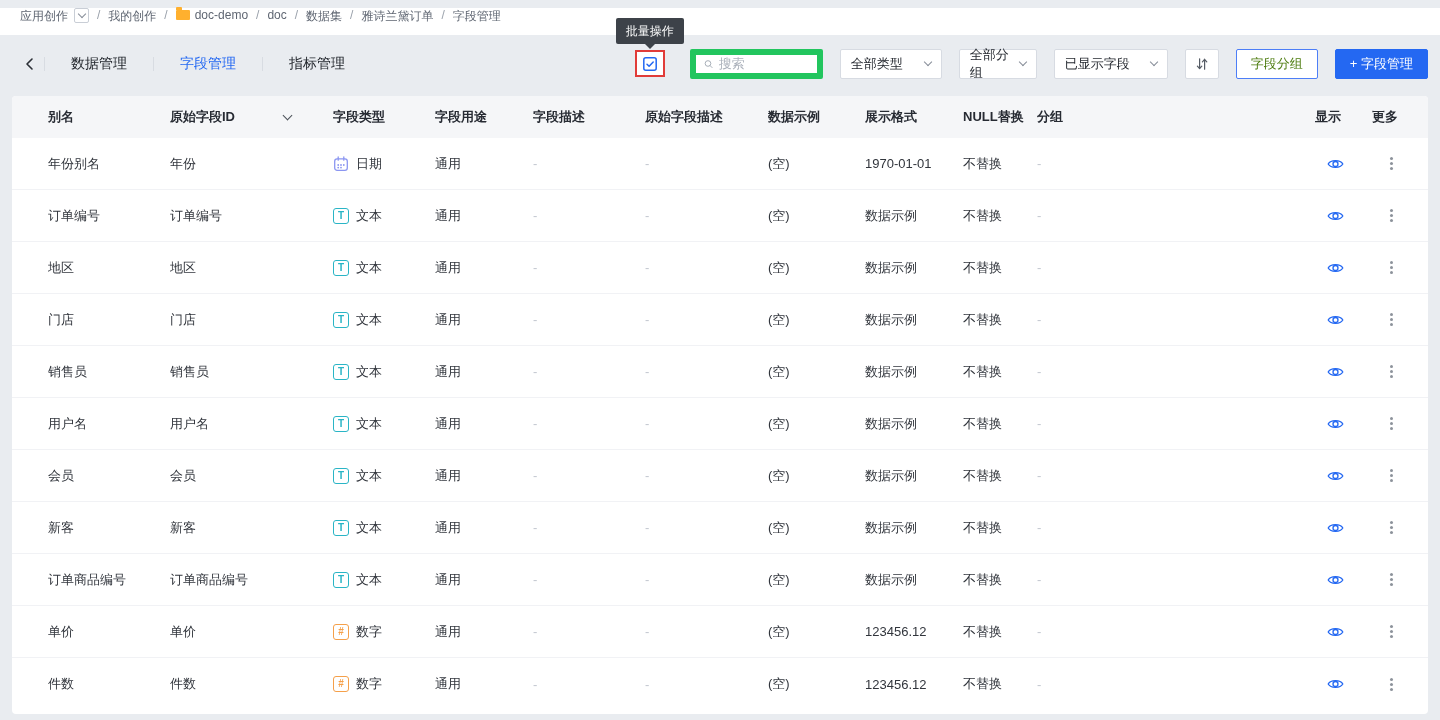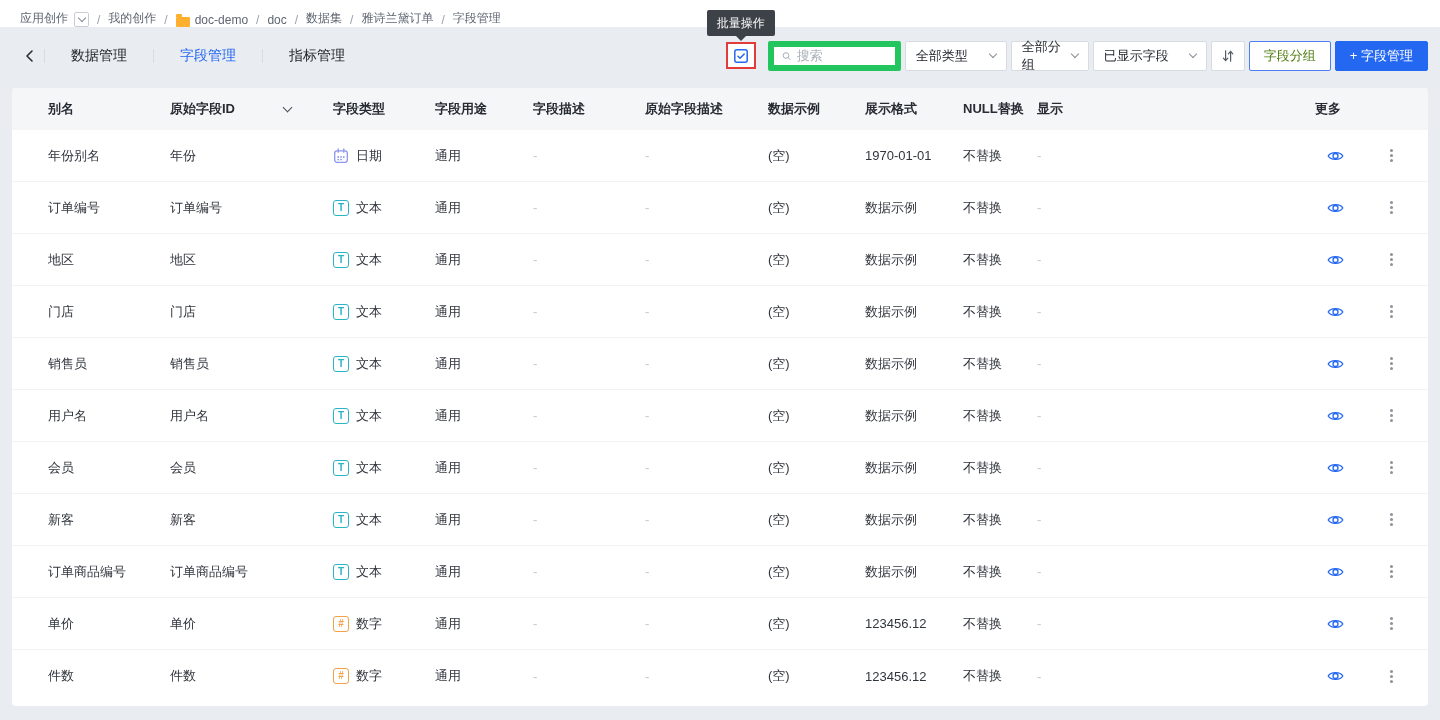--- a/index.html
+++ b/index.html
@@ -1,34 +1,34 @@
 <!DOCTYPE html>
 <html><head>
 <meta charset="utf-8">
 <style>
   * { margin:0; padding:0; box-sizing:border-box; }
   html,body { width:1440px; height:720px; overflow:hidden; }
   body { font-family:"Liberation Sans","DejaVu Sans",sans-serif; background:#e9ecf0; color:#31353c; }
 
   
-  .crumbs { height:27px; background:#fff; display:flex; align-items:flex-end; padding-left:20px; font-size:12px; color:#5f6672; white-space:nowrap; }
+  .crumbs { height:27px; background:#fff; display:flex; align-items:flex-start; padding-left:20px; font-size:12px; color:#5f6672; white-space:nowrap;margin-top:8px; }
   .crumbs a { color:#5f6672; text-decoration:none; }
   .crumb-sep { color:#9aa1ab; margin:0 8px; }
   .menu-caret-box { width:15px; height:15px; border:1px solid #c9ced6; border-radius:2px; display:inline-flex; align-items:center; justify-content:center; margin-left:6px; background:#fff; }
   .chev-down { width:6px; height:6px; border-right:1.3px solid #868d98; border-bottom:1.3px solid #868d98; transform:rotate(45deg); margin-top:-3px; }
   .folder { width:14px; height:10px; background:#ffb02e; border-radius:1px; position:relative; display:inline-block; margin-right:5px; margin-top:2px; }
   .folder::before { content:""; position:absolute; top:-3px; left:0; width:6px; height:3px; background:#ffb02e; border-radius:1px 1px 0 0; }
 
   
   .toolbar { height:57px; display:flex; align-items:center; padding:0 12px 0 20px; }
   .back-btn { width:20px; height:28px; display:flex; align-items:center; justify-content:center; cursor:pointer; }
   .tab-sep { width:1px; height:14px; background:#d8dce2; margin:0 4px; }
   .tab { font-size:14px; color:#22262c; padding:0 22px; cursor:pointer; }
   .tab.active { color:#2468f2; }
-  .right-controls { margin-left:auto; display:flex; align-items:center; gap:4px; }
+  .right-controls { margin-left:auto; display:flex; align-items:center; gap:17px; }
   .batch-wrap { position:relative; margin-right:8px; }
   .batch-btn { width:30px; height:27px; background:#fff; border:2px solid #e13c39; display:flex; align-items:center; justify-content:center; cursor:pointer; }
   .tooltip { position:absolute; bottom:33px; left:50%; transform:translateX(-50%); background:#3d4249; color:#fff; font-size:12px; line-height:16px; padding:5px 10px; border-radius:2px; white-space:nowrap; z-index:5; }
   .tooltip::after { content:""; position:absolute; top:100%; left:50%; transform:translateX(-50%); border:5px solid transparent; border-top-color:#3d4249; }
   .search-box { width:133px; height:30px; background:#fff; border:6px solid #22c55e; border-radius:2px; display:flex; align-items:center; padding:0 8px; gap:6px; }
   .search-box input { border:none; outline:none; width:90px; font-size:13px; color:#31353c; font-family:inherit; }
   .search-box input::placeholder { color:#aab0ba; }
   .dropdown { height:30px; background:#fff; border:1px solid #d7dbe2; border-radius:2px; display:flex; align-items:center; justify-content:space-between; padding:0 10px; font-size:13px; color:#262a31; cursor:pointer; }
   .dd-type { width:102px; } .dd-group { width:78px; } .dd-shown { width:114px; }
   .sort-btn { width:34px; height:30px; background:#fff; border:1px solid #d7dbe2; border-radius:2px; display:flex; align-items:center; justify-content:center; cursor:pointer; }
@@ -139,20 +139,21 @@
     <div class="tgrid">
         <div class="th">别名</div>
         <div class="th">原始字段ID</div>
         <div class="th">字段类型</div>
         <div class="th">字段用途</div>
         <div class="th">字段描述</div>
         <div class="th">原始字段描述</div>
         <div class="th">数据示例</div>
         <div class="th">展示格式</div>
         <div class="th">NULL替换</div>
+        <div class="th">分组</div>
         <div class="th">显示</div>
         <div class="th">更多</div>
       </div>
     <span class="hdr-caret"></span>
   </div>
   <div>
       <div class="tgrid trow">
     <div class="td">年份别名</div>
     <div class="td">年份</div>
     <div class="td type-cell">

